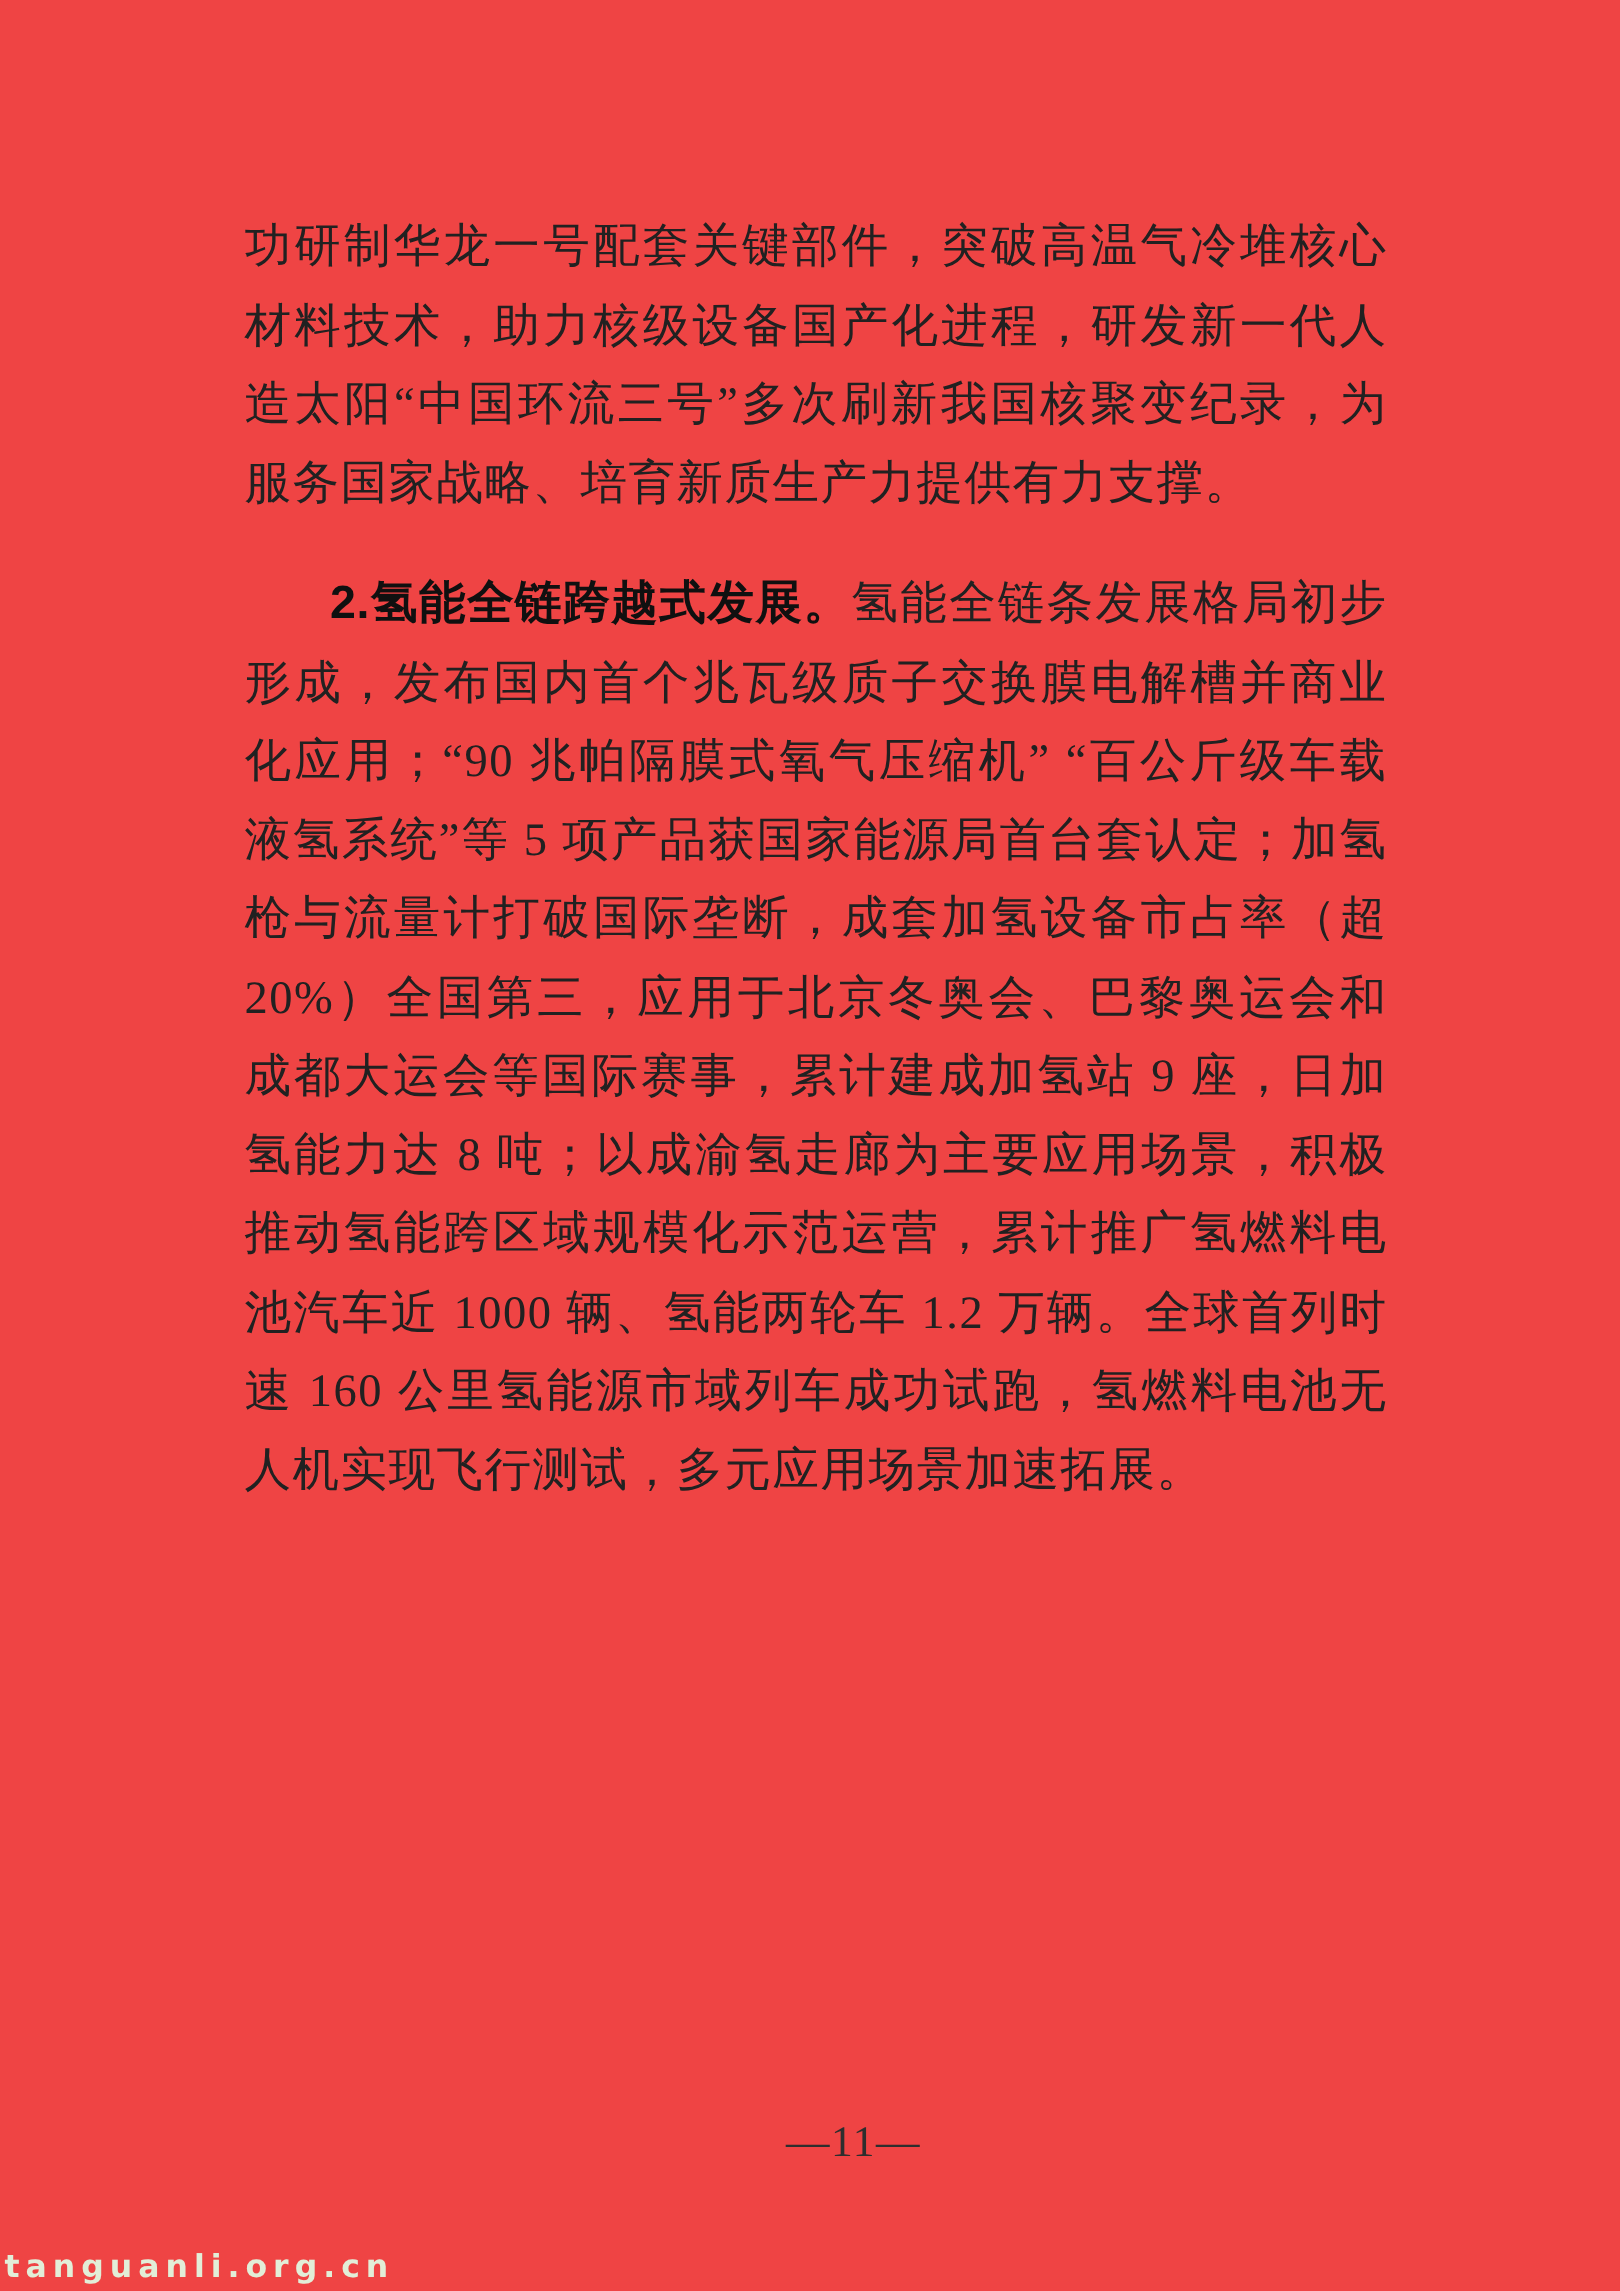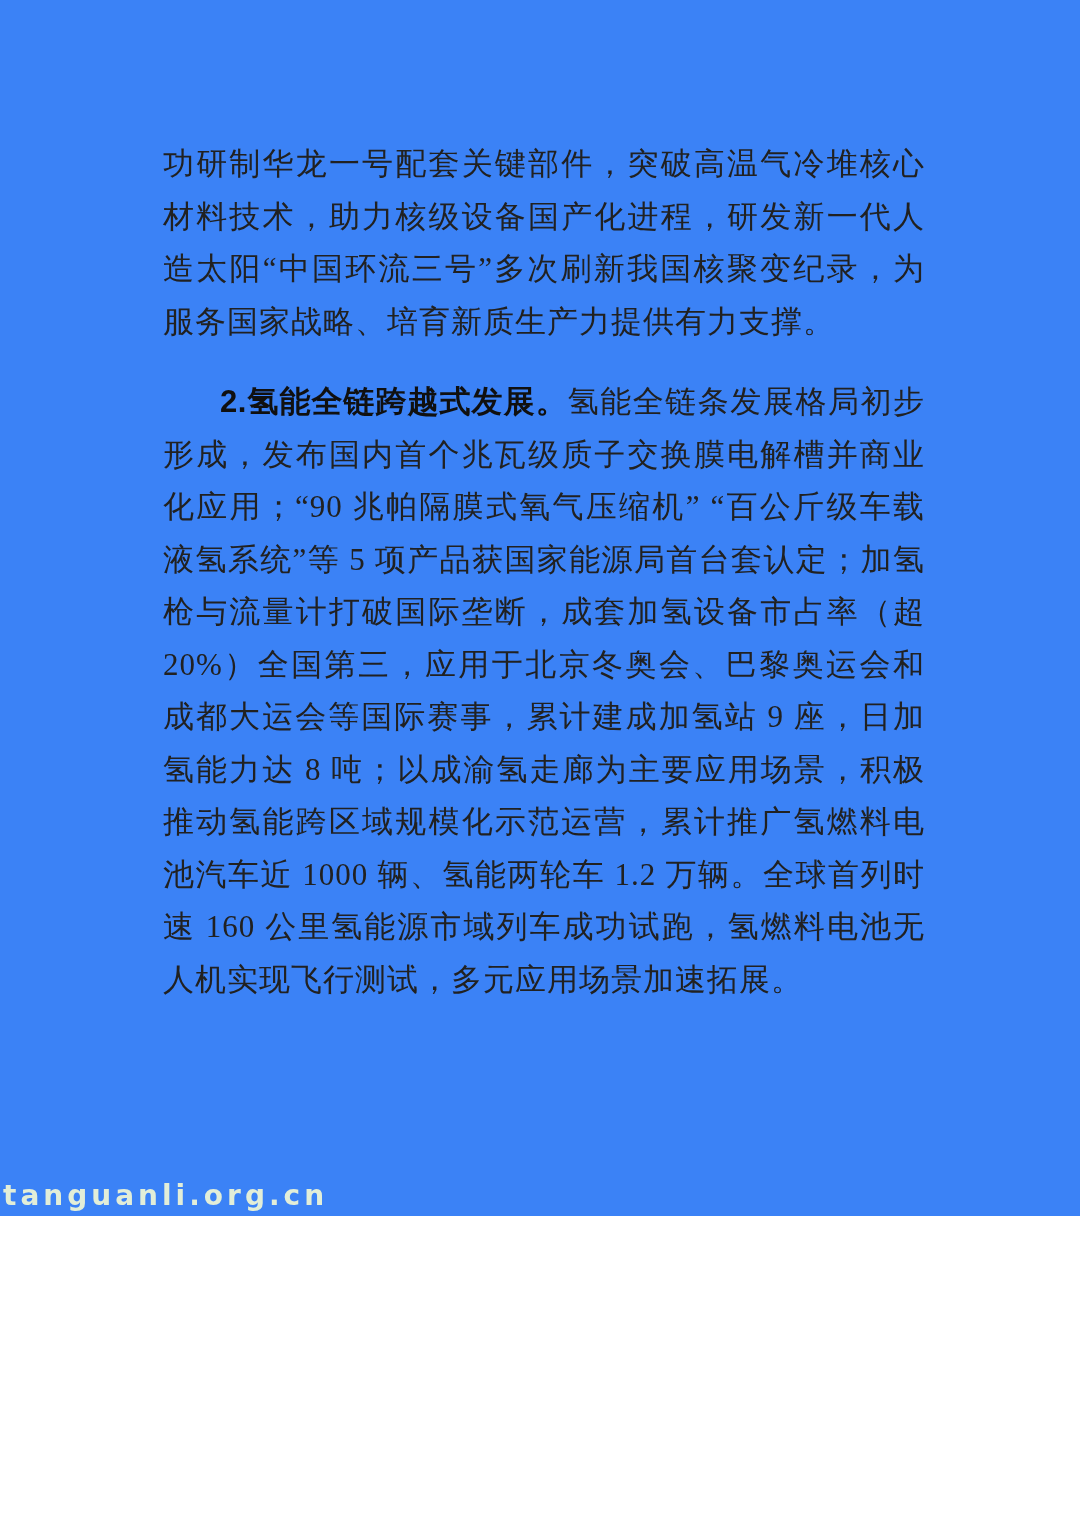--- a/index.html
+++ b/index.html
@@ -3,22 +3,22 @@
 <meta charset="utf-8">
 <style>
   html, body {
     margin: 0;
     padding: 0;
     background: #ffffff;
   }
   .page {
     position: relative;
     width: 1080px;
-    height: 1216px;
-    background: #3b82f6;
+    height: 1527px;
+    background: #ef4444;
     overflow: hidden;
     font-family: "Liberation Serif", "DejaVu Serif", serif;
   }
   .body-text {
     position: absolute;
     left: 163px;
     top: 138px;
     width: 762px;
     font-size: 31px;
     line-height: 52.5px;
@@ -54,21 +54,21 @@
     color: #2e2e2e;
     font-family: "Liberation Serif", "DejaVu Serif", serif;
     padding-left: 29px;
   }
   .watermark {
     position: absolute;
     left: 3px;
     bottom: 4px;
     font-family: "DejaVu Sans", "Liberation Sans", sans-serif;
     font-weight: bold;
-    font-size: 28px;
+    font-size: 21px;
     letter-spacing: 4px;
     color: #e2eed8;
     text-transform: lowercase;
   }
 </style>
 </head>
 <body>
 
 <div class="page">
 

